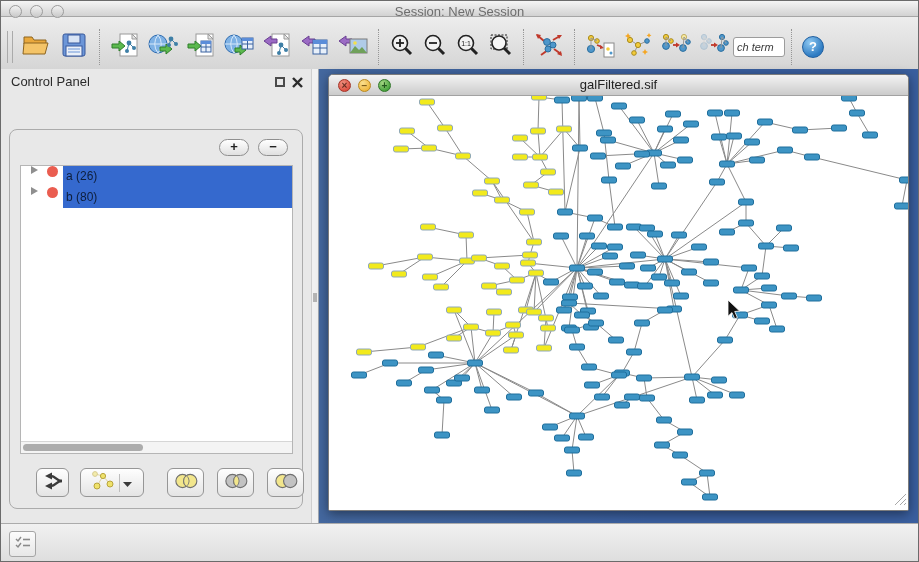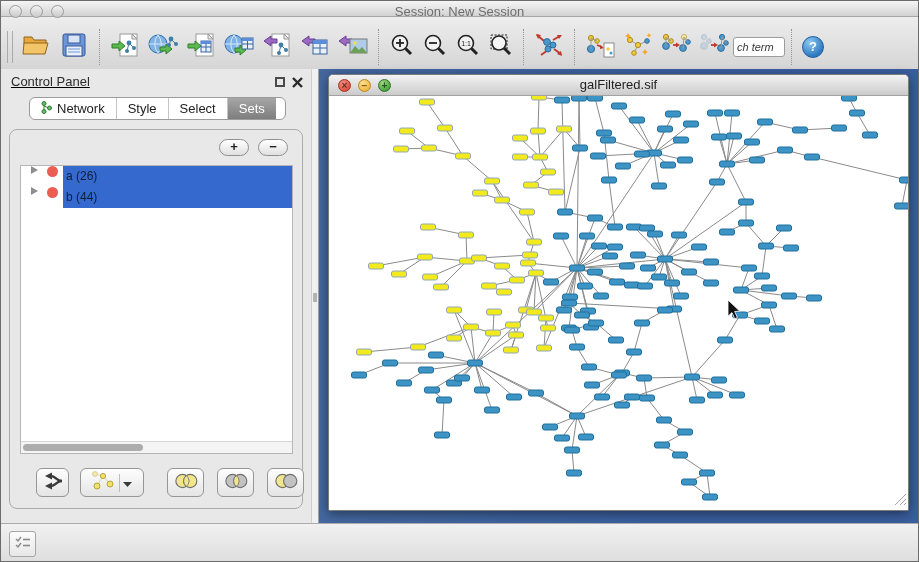--- a/index.html
+++ b/index.html
@@ -24,21 +24,21 @@
   .tsep { width:1px; height:36px; border-left:1px dotted #969696; margin:0 6px; flex:0 0 auto; }
   .search-input { width:52px; height:20px; font-style:italic; font-size:11px;
     font-family:"Liberation Sans", sans-serif; border:1px solid #9C9C9C; border-radius:3px;
     padding:1px 3px; color:#3A3A3A; background:#FFF; overflow:hidden; }
   .help-btn { width:22px; height:22px; border-radius:50%;
     background:radial-gradient(circle at 35% 28%, #8FC9F2, #2E7BC2 70%);
     border:1px solid #1F5FA0; color:#FFF; font-weight:bold; font-size:13px;
     text-align:center; line-height:20px; margin-left:4px; }
   
   .control-panel { position:absolute; left:0; top:68px; width:310px; height:454px; background:#E8E8E8; }
-  .cp-header { height:28px; position:relative;text-decoration:underline; }
+  .cp-header { height:28px; position:relative; }
   .cp-title { font-size:13px; color:#2B2B2B; padding-left:10px; line-height:26px; }
   .cp-float { position:absolute; right:26px; top:8px; width:10px; height:10px; border:2px solid #4A4A4A; background:transparent; }
   .cp-close { position:absolute; right:7px; top:6px; width:13px; height:13px; }
   .tabbar { margin:0 0 0 28px; width:257px; height:23px; display:flex; background:#FFF;
     border:1px solid #9B9B9B; border-radius:6px; overflow:hidden; font-size:13px; color:#222; }
   .tab { display:flex; align-items:center; justify-content:center; padding:0 11px;
     border-right:1px solid #C4C4C4; gap:5px; white-space:nowrap; }
   .tab.selected { background:linear-gradient(#A6A6A6,#7E7E7E); color:#FFF; border-right:none; }
   .tab:last-child { border-right:none; }
   .groupbox { position:absolute; left:8px; top:60px; width:294px; height:380px;
@@ -364,60 +364,37 @@
     <div class="cp-title">Control Panel</div>
     <div class="cp-float"></div>
     <div class="cp-close">
       <svg width="13" height="13" viewBox="0 0 13 13">
           <line x1="2" y1="2" x2="11" y2="11" stroke="#2B2B2B" stroke-width="2.4"></line>
           <line x1="11" y1="2" x2="2" y2="11" stroke="#2B2B2B" stroke-width="2.4"></line>
         </svg>
     </div>
   </div>
 
-  <div class="tabbar">
-    <div class="tab">
-      <span>
-        <svg width="11" height="13" viewBox="0 0 11 13">
-            <line x1="3" y1="3" x2="3" y2="10" stroke="#2E7D32"></line>
-            <line x1="3" y1="5" x2="8" y2="7" stroke="#2E7D32"></line>
-            <circle cx="3" cy="2.5" r="2" fill="#66BB6A" stroke="#2E7D32"></circle>
-            <circle cx="3" cy="10.5" r="2" fill="#66BB6A" stroke="#2E7D32"></circle>
-            <circle cx="8.5" cy="7" r="2" fill="#66BB6A" stroke="#2E7D32"></circle>
-          </svg>
-      </span>
-      <span>Network</span>
-    </div>
-    <div class="tab">
-      <span>Style</span>
-    </div>
-    <div class="tab">
-      <span>Select</span>
-    </div>
-    <div class="tab selected">
-      <span>Sets</span>
-    </div>
-  </div>
 
   <div class="groupbox">
     <div class="pm-row">
       <div class="pm-btn">+</div>
       <div class="pm-btn">−</div>
     </div>
 
     <div class="setlist">
       <div class="row">
         <div class="tri"></div>
         <div class="dot"></div>
         <div class="rowlabel">a (26)</div>
       </div>
       <div class="row">
         <div class="tri"></div>
         <div class="dot"></div>
-        <div class="rowlabel">b (44)</div>
+        <div class="rowlabel">b (80)</div>
       </div>
       <div class="hscroll">
         <div class="thumb"></div>
       </div>
     </div>
 
     <div class="cp-buttons">
       <div class="cbtn b-split">
         <span>
           <svg width="22" height="22" viewBox="0 0 22 22">

